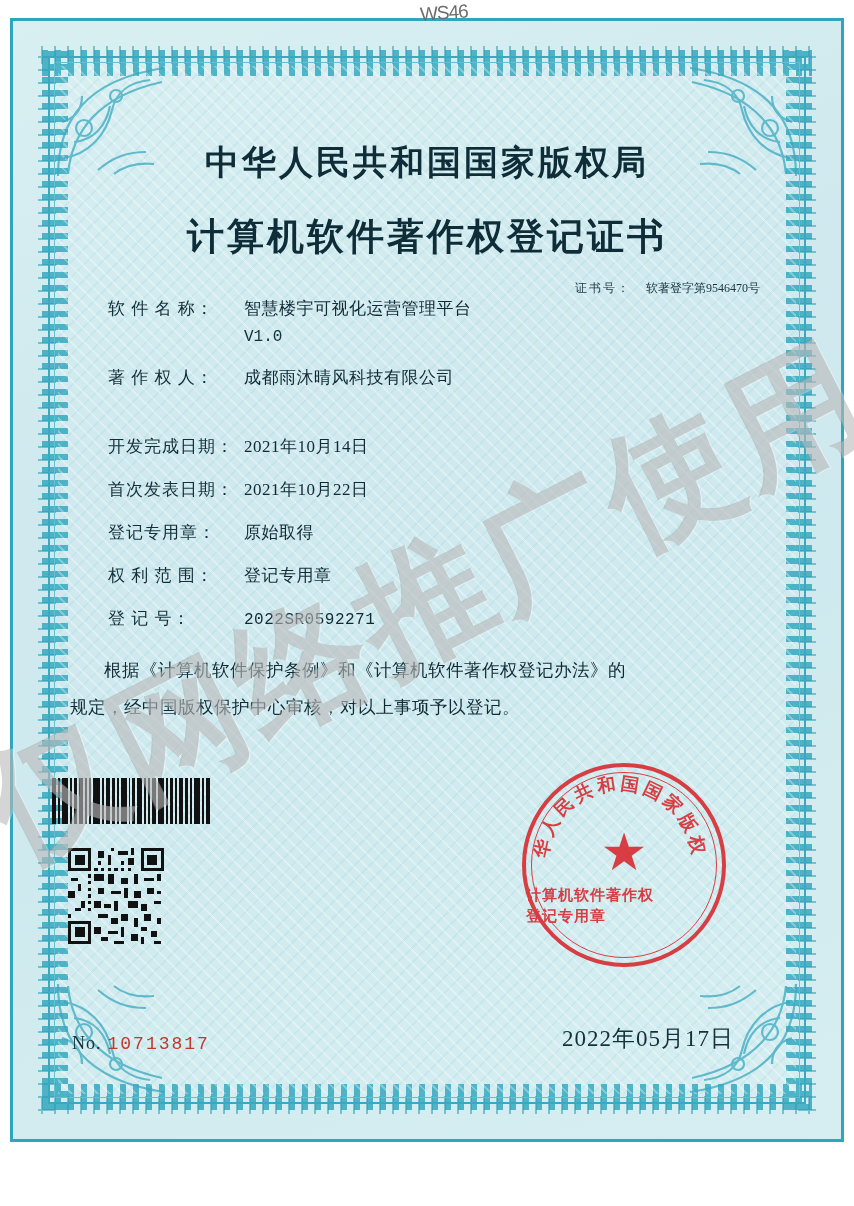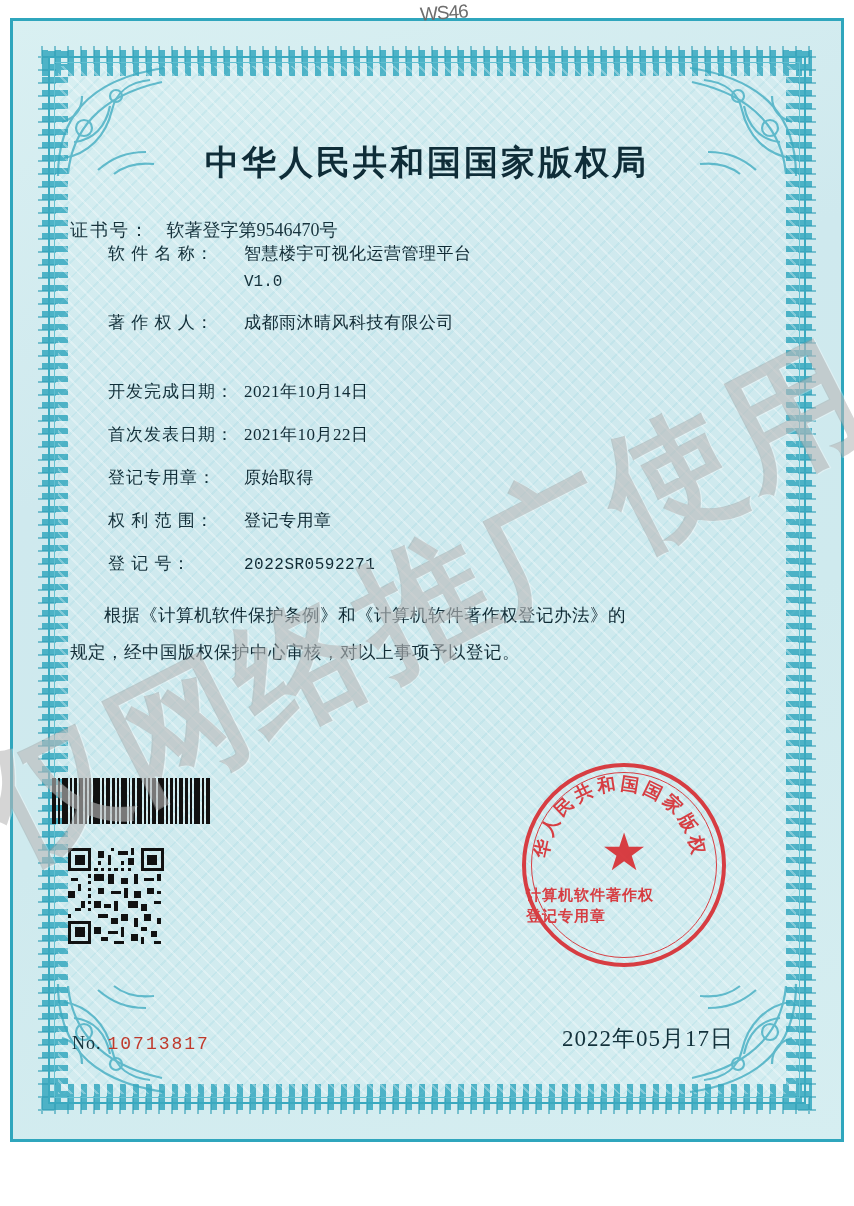--- a/index.html
+++ b/index.html
@@ -128,24 +128,24 @@
   .title-sub {
     text-align: center;
     font-size: 37px;
     font-weight: bold;
     letter-spacing: 3px;
     color: #0f2d38;
     margin-top: 26px;
   }
 
   .cert-no {
-    text-align: left;
-    margin-top: 32px;
+    text-align: right;
+    margin-top: 18px;
     padding-right: 24px;
-    font-size: 18px;
+    font-size: 12px;
     color: #17333d;
   }
   .cert-no .lbl { letter-spacing: 2px; }
   .cert-no .val { margin-left: 12px; }
 
   .fields {
     padding-left: 38px;
   }
   .field-row {
     display: flex;
@@ -373,20 +373,21 @@
         <path d="M8 60 C22 56 28 46 28 34"></path>
         <path d="M44 108 C58 96 72 90 92 90"></path>
         <path d="M60 112 C70 104 82 100 100 102"></path>
       </g>
     </svg>
   </div>
 
   <div class="content">
 
     <div class="title-main">中华人民共和国国家版权局</div>
+    <div class="title-sub">计算机软件著作权登记证书</div>
 
     <div class="cert-no">
       <span class="lbl">证书号：</span>
       <span class="val">软著登字第9546470号</span>
     </div>
 
     <div class="fields">
 
       <div class="field-row">
         <span class="field-label">软 件 名 称：</span>

